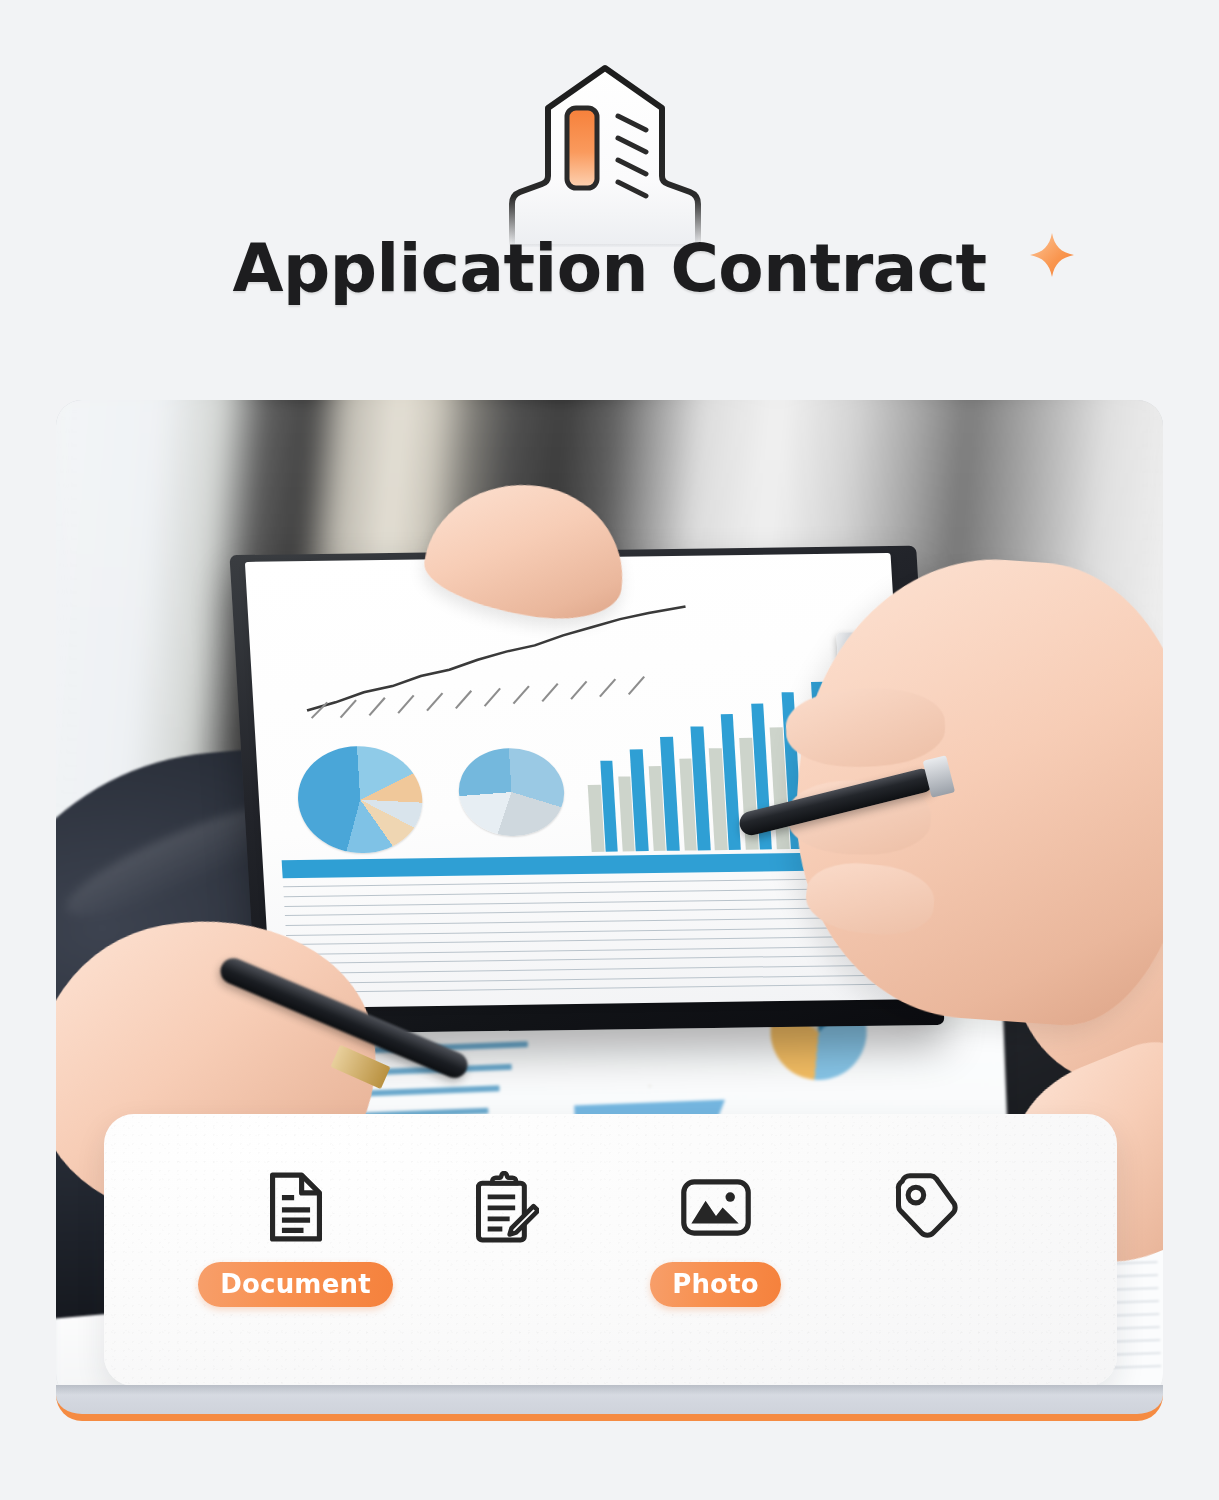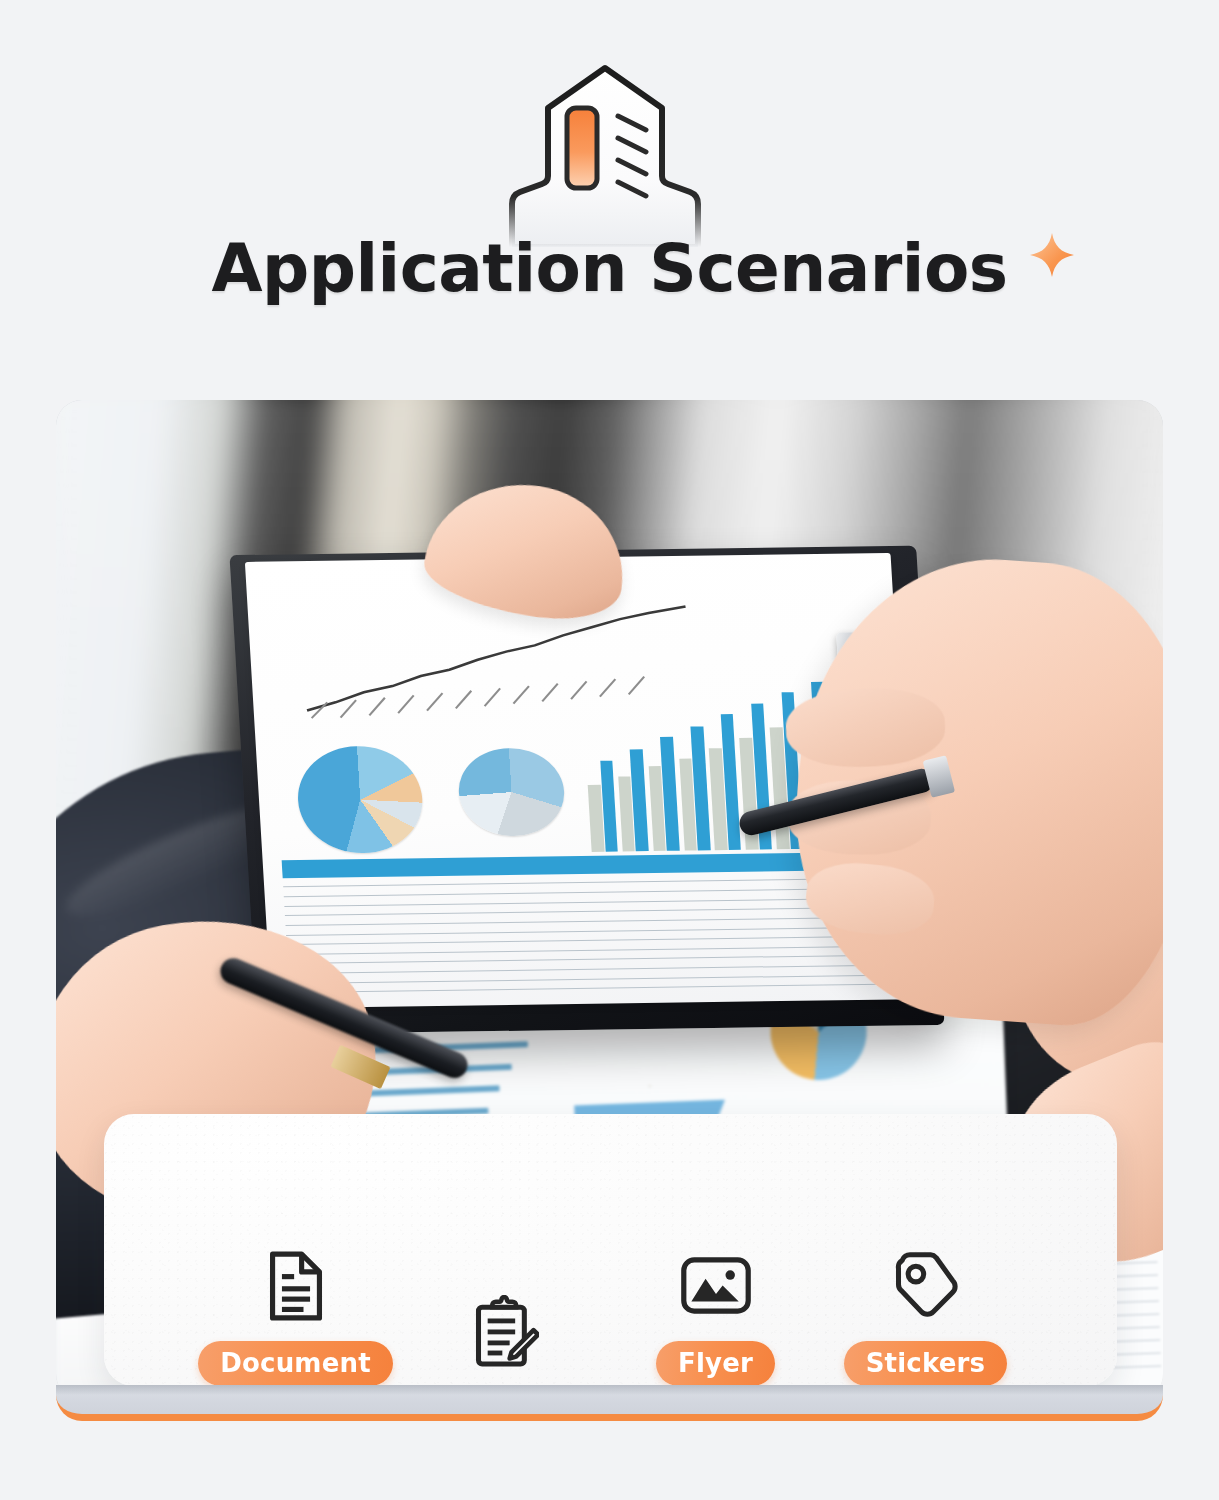--- a/index.html
+++ b/index.html
@@ -354,21 +354,21 @@
     background-size: 9px 9px, 13px 13px, 17px 17px;
     opacity:.9;
     pointer-events:none;
   }
 
   #feature-list {
     position: absolute;
     left: 0; top: 0;
     width: 100%; height: 100%;
     display: flex;
-    align-items: flex-end;
+    align-items: flex-start;
     justify-content: center;
     gap: 40px;
     padding: 52px 38px 0 38px;
   }
 
   .feature-item {
     width: 170px;
     display: flex;
     flex-direction: column;
     align-items: center;
@@ -450,21 +450,21 @@
       <g stroke="#2a2a2a" stroke-width="5" stroke-linecap="round">
         <line x1="124" y1="54" x2="152" y2="68"></line>
         <line x1="124" y1="76" x2="152" y2="90"></line>
         <line x1="124" y1="98" x2="152" y2="112"></line>
         <line x1="124" y1="120" x2="152" y2="134"></line>
       </g>
     </svg>
   </div>
 
   <div id="title-row">
-    <h1 id="page-title">Application Scenarios</h1>
+    <h1 id="page-title">Application Contract</h1>
   </div>
 
   <div id="sparkle-icon">
     <svg viewBox="0 0 46 46" width="46" height="46" aria-hidden="true">
       <defs>
         <linearGradient id="spGrad" x1="0" y1="0" x2="1" y2="1">
           <stop offset="0%" stop-color="#fdc79c"></stop>
           <stop offset="60%" stop-color="#f9964f"></stop>
           <stop offset="100%" stop-color="#f4803a"></stop>
         </linearGradient>
@@ -664,31 +664,30 @@
     </div>
 
     <div class="feature-item">
       <div class="feature-icon">
         <svg viewBox="0 0 76 62" width="72" height="59" aria-hidden="true">
           <rect x="4" y="4" width="68" height="54" rx="11" fill="none" stroke="#262626" stroke-width="5.5"></rect>
           <circle cx="53" cy="20" r="5" fill="#262626"></circle>
           <path d="M12 48 L27 24 L38 40 L45 31 L62 48 Z" fill="#262626"></path>
         </svg>
       </div>
-      <span class="feature-pill">Flyer</span>
+      <span class="feature-pill">Photo</span>
     </div>
 
 
     <div class="feature-item">
       <div class="feature-icon">
         <svg viewBox="0 0 72 76" width="66" height="70" aria-hidden="true">
           <path d="M10 10 a9 9 0 0 1 9 -6 h22 a9 9 0 0 1 6 3 L65 32 a9 9 0 0 1 0 13 L44 66 a9 9 0 0 1 -13 0 L9 43 a9 9 0 0 1 -3 -7 V19 a9 9 0 0 1 4 -9 Z" fill="none" stroke="#262626" stroke-width="5.5" stroke-linejoin="round"></path>
           <circle cx="25" cy="25" r="8.5" fill="none" stroke="#262626" stroke-width="5.5"></circle>
         </svg>
       </div>
-      <span class="feature-pill">Stickers</span>
     </div>
   </div>
 </div>
 
 <div id="shelf">
   <div id="shelf-top-shadow"></div>
 </div>
 
 </body></html>

